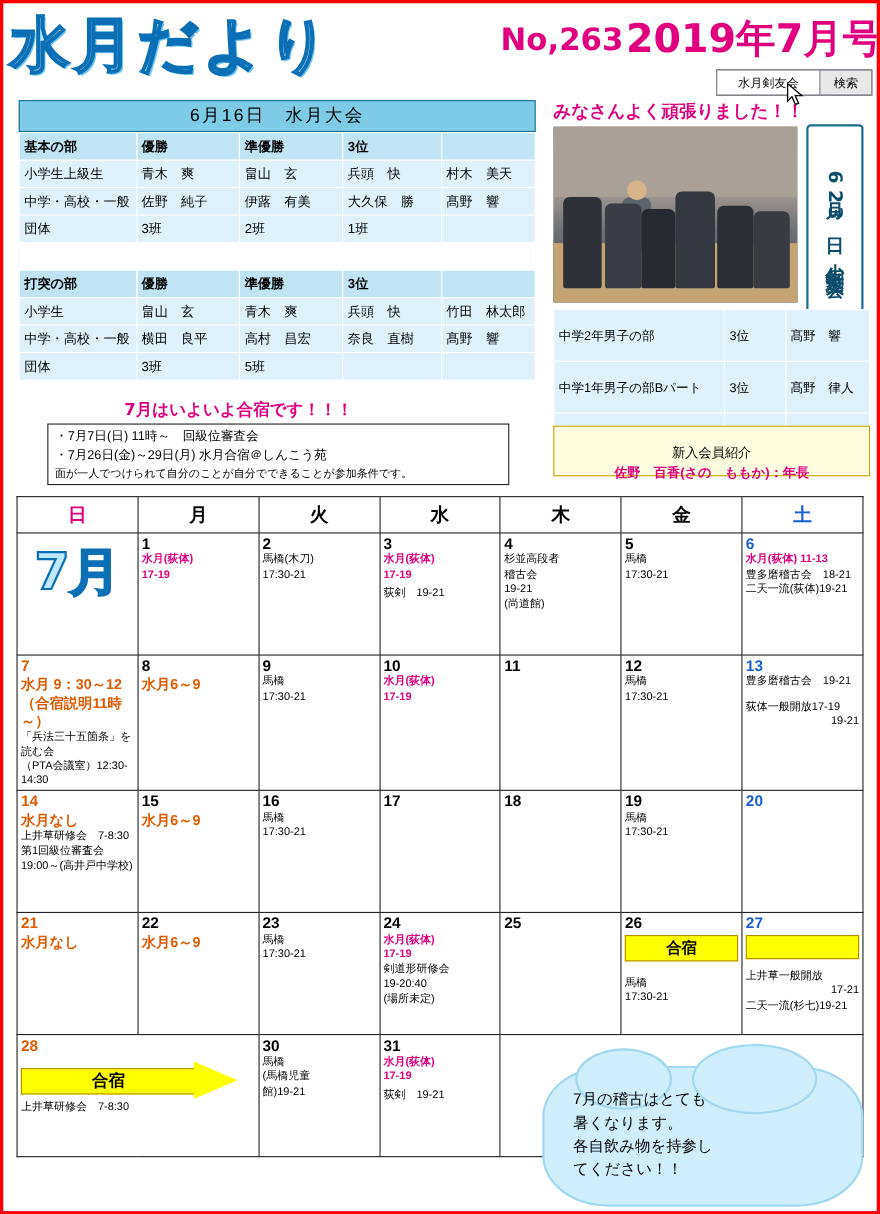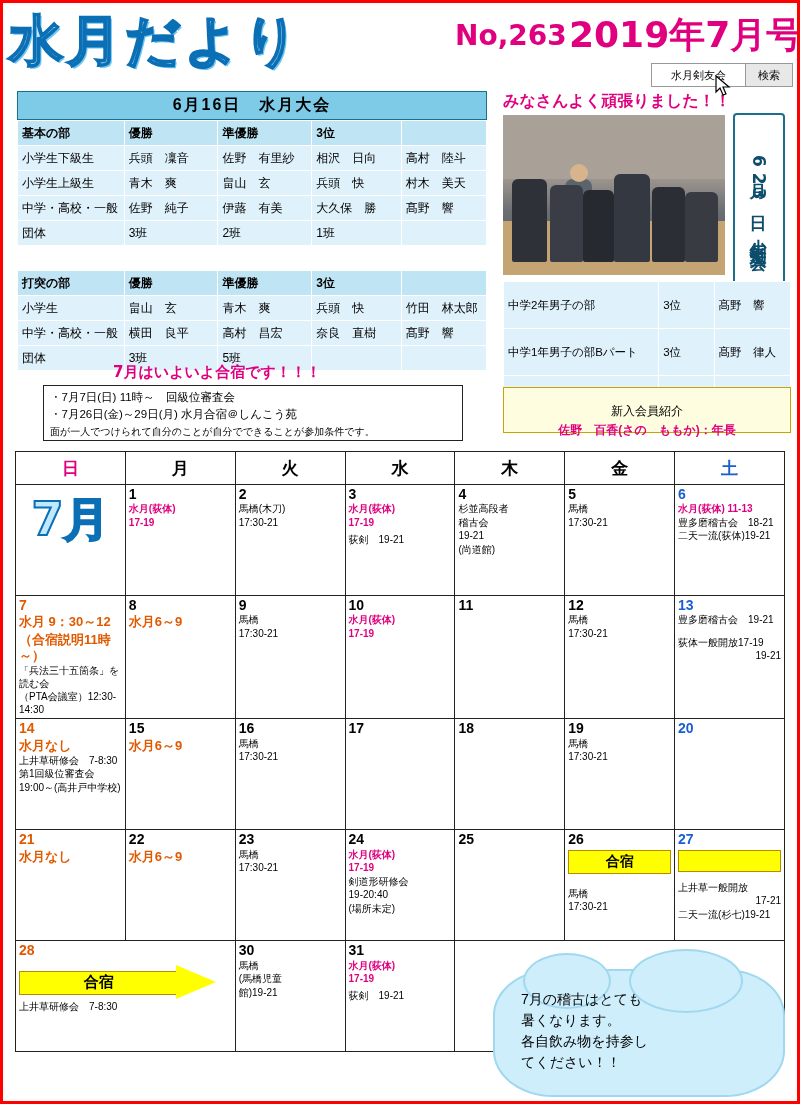--- a/index.html
+++ b/index.html
@@ -56,21 +56,21 @@
   .cursor-icon{
     position:absolute;left:712px;top:72px;width:18px;height:22px;z-index:5;
   }
 
   
   .results-panel{
     position:absolute;left:14px;top:88px;width:470px;
   }
   .results-title{
     background:#7ecbe8;border:1px solid #1a6e8e;
-    text-align:center;font-weight:bold;font-size:16px;color:#000;
+    text-align:center;font-weight:normal;font-size:16px;color:#000;
     padding:3px 2px;letter-spacing:2px;
   }
   table.res{
     border-collapse:collapse;width:100%;table-layout:fixed;
     background:#dff1fa;
   }
   table.res td{
     border:1px solid #ffffff;
     padding:3px 4px;font-size:12px;height:18px;
     white-space:nowrap;overflow:hidden;
@@ -223,27 +223,20 @@
     <table class="res">
       <tbody>
           <tr>
         <td class="hd" style="width:23%">基本の部</td>
         <td class="hd" style="width:20%">優勝</td>
         <td class="hd" style="width:20%">準優勝</td>
         <td class="hd" style="width:19%">3位</td>
         <td class="hd" style="width:18%"></td>
       </tr>
       <tr>
-        <td class="lbl">小学生下級生</td>
-        <td>兵頭　凜音</td>
-        <td>佐野　有里紗</td>
-        <td>相沢　日向</td>
-        <td>高村　陸斗</td>
-      </tr>
-      <tr>
         <td class="lbl">小学生上級生</td>
         <td>青木　爽</td>
         <td>畠山　玄</td>
         <td>兵頭　快</td>
         <td>村木　美天</td>
       </tr>
       <tr>
         <td class="lbl">中学・高校・一般</td>
         <td>佐野　純子</td>
         <td>伊蕗　有美</td>

